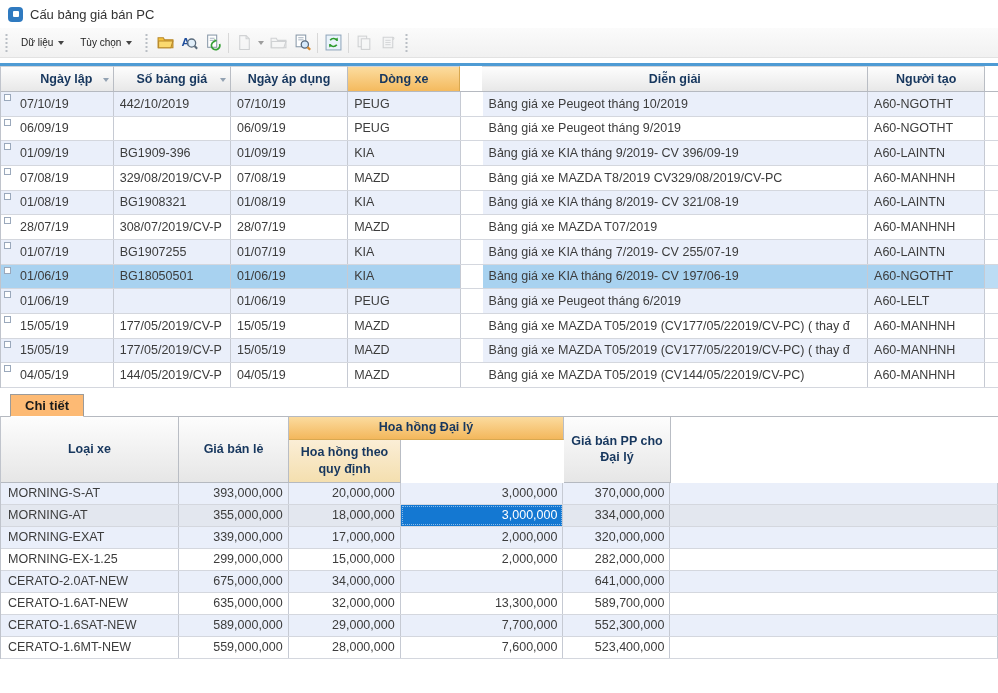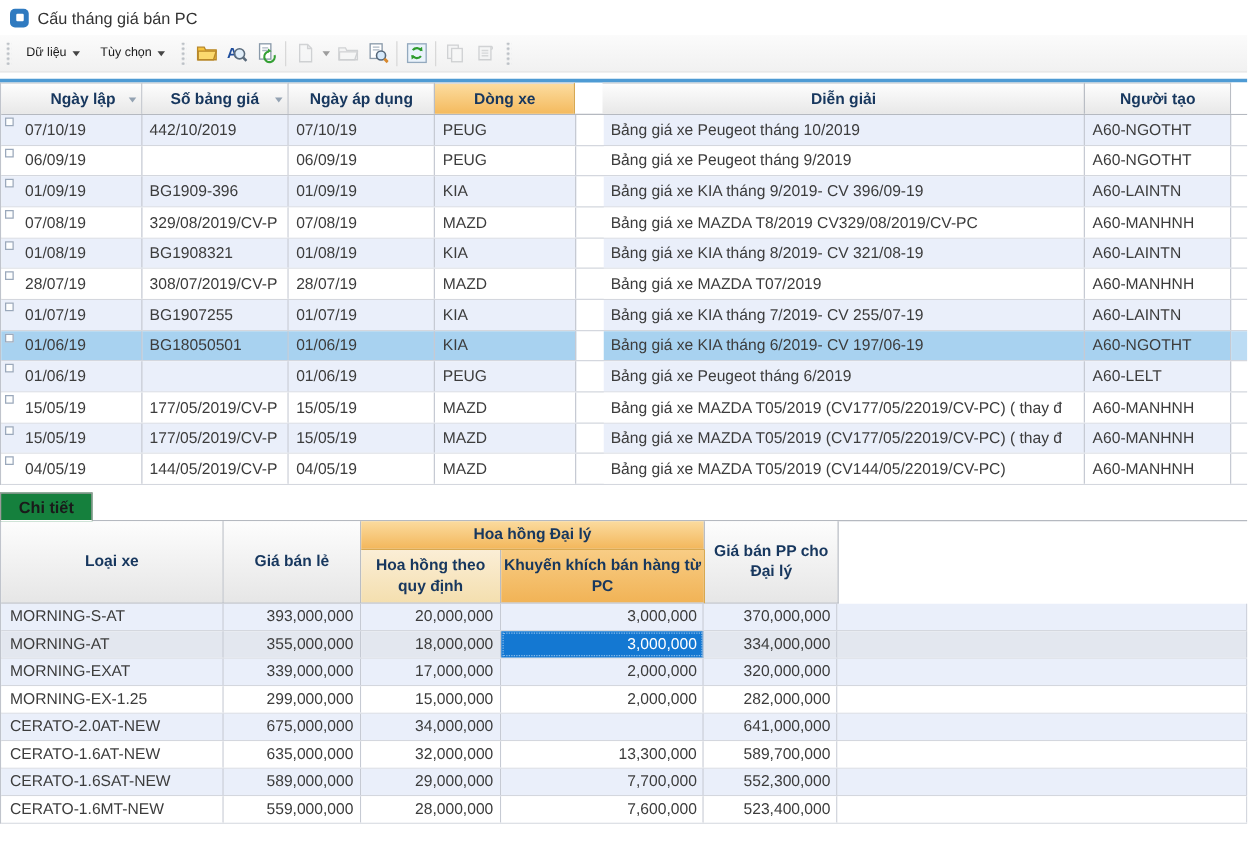--- a/index.html
+++ b/index.html
@@ -45,21 +45,21 @@
   .c1{width:120px;}
   .c2{width:120px;}
   .c3{width:115px;}
   .c4{width:395px;margin-left:22px;}
   .c5{width:120px;}
   .cfill{width:13px;}
   .chk{position:absolute;left:3px;top:2px;width:7px;height:7px;border:1px solid #9aa8bb;background:#fdfefe;box-sizing:border-box;}
 
   
   .tabstrip{height:23px;margin-top:5px;display:flex;align-items:flex-end;}
-  .tab{margin-left:0;background:#15803d;border:1px solid #9b9b9b;border-bottom:1px solid #fff;padding:3px 14px 3px 14px;font-weight:bold;font-size:13px;color:#1a1a1a;position:relative;top:1px;}
+  .tab{margin-left:10px;background:#fdba74;border:1px solid #9b9b9b;border-bottom:1px solid #fff;padding:3px 14px 3px 14px;font-weight:bold;font-size:13px;color:#1a1a1a;position:relative;top:1px;}
 
   
   .dgrid{border-top:1px solid #b5b9c0;border-left:1px solid #c0c4cc;box-sizing:border-box;}
   .dheader{display:flex;height:66px;box-sizing:border-box;}
   .dh{box-sizing:border-box;border-right:1px solid #b9bdc4;border-bottom:1px solid #b5b9c0;background:linear-gradient(#fdfdfd,#e6e6e6);display:flex;align-items:center;justify-content:center;text-align:center;font-weight:bold;color:#17375e;line-height:1.35;}
   .dh.span2{height:66px;}
   .dgroup-stack{display:flex;flex-direction:column;}
   .dh.group{height:23px;background:linear-gradient(#fbdb9e,#f3b75c);border-bottom:1px solid #d8a850;}
   .dsubrow{display:flex;height:43px;}
   .dh.sub{height:43px;}
@@ -74,21 +74,21 @@
   .dc.num{padding-right:5px;justify-content:flex-end;}
   .dc[data-state="selected"]{background:#1478d2 !important;color:#fff;outline:1px dotted #8abbe8;outline-offset:-2px;}
 </style>
 </head>
 <body>
 
 <div id="app">
 
   <div class="titlebar">
     <div class="win-icon"></div>
-    <div class="title-text">Cấu tháng giá bán PC</div>
+    <div class="title-text">Cấu bảng giá bán PC</div>
   </div>
 
   <div class="toolbar">
     <div class="grip"></div>
     <div class="menu-btn">
       <span>Dữ liệu</span>
       <span class="caret"></span>
     </div>
     <div class="menu-btn">
       <span>Tùy chọn</span>
@@ -360,21 +360,20 @@
   </div>
 
   <div class="dgrid">
     <div class="dheader">
       <div class="dh span2 d0">Loại xe</div>
       <div class="dh span2 d1">Giá bán lẻ</div>
       <div class="dgroup-stack" style="width:275px;">
         <div class="dh group" style="width:275px;">Hoa hồng Đại lý</div>
         <div class="dsubrow">
           <div class="dh sub paleorange d2">Hoa hồng theo quy định</div>
-          <div class="dh sub orange d3">Khuyến khích bán hàng từ PC</div>
         </div>
       </div>
       <div class="dh span2 d4">Giá bán PP cho Đại lý</div>
     </div>
     <div class="dbody">
 
     <div class="drow">
         <div class="dc txt d0">MORNING-S-AT</div>
         <div class="dc num d1">393,000,000</div>
         <div class="dc num d2">20,000,000</div>

